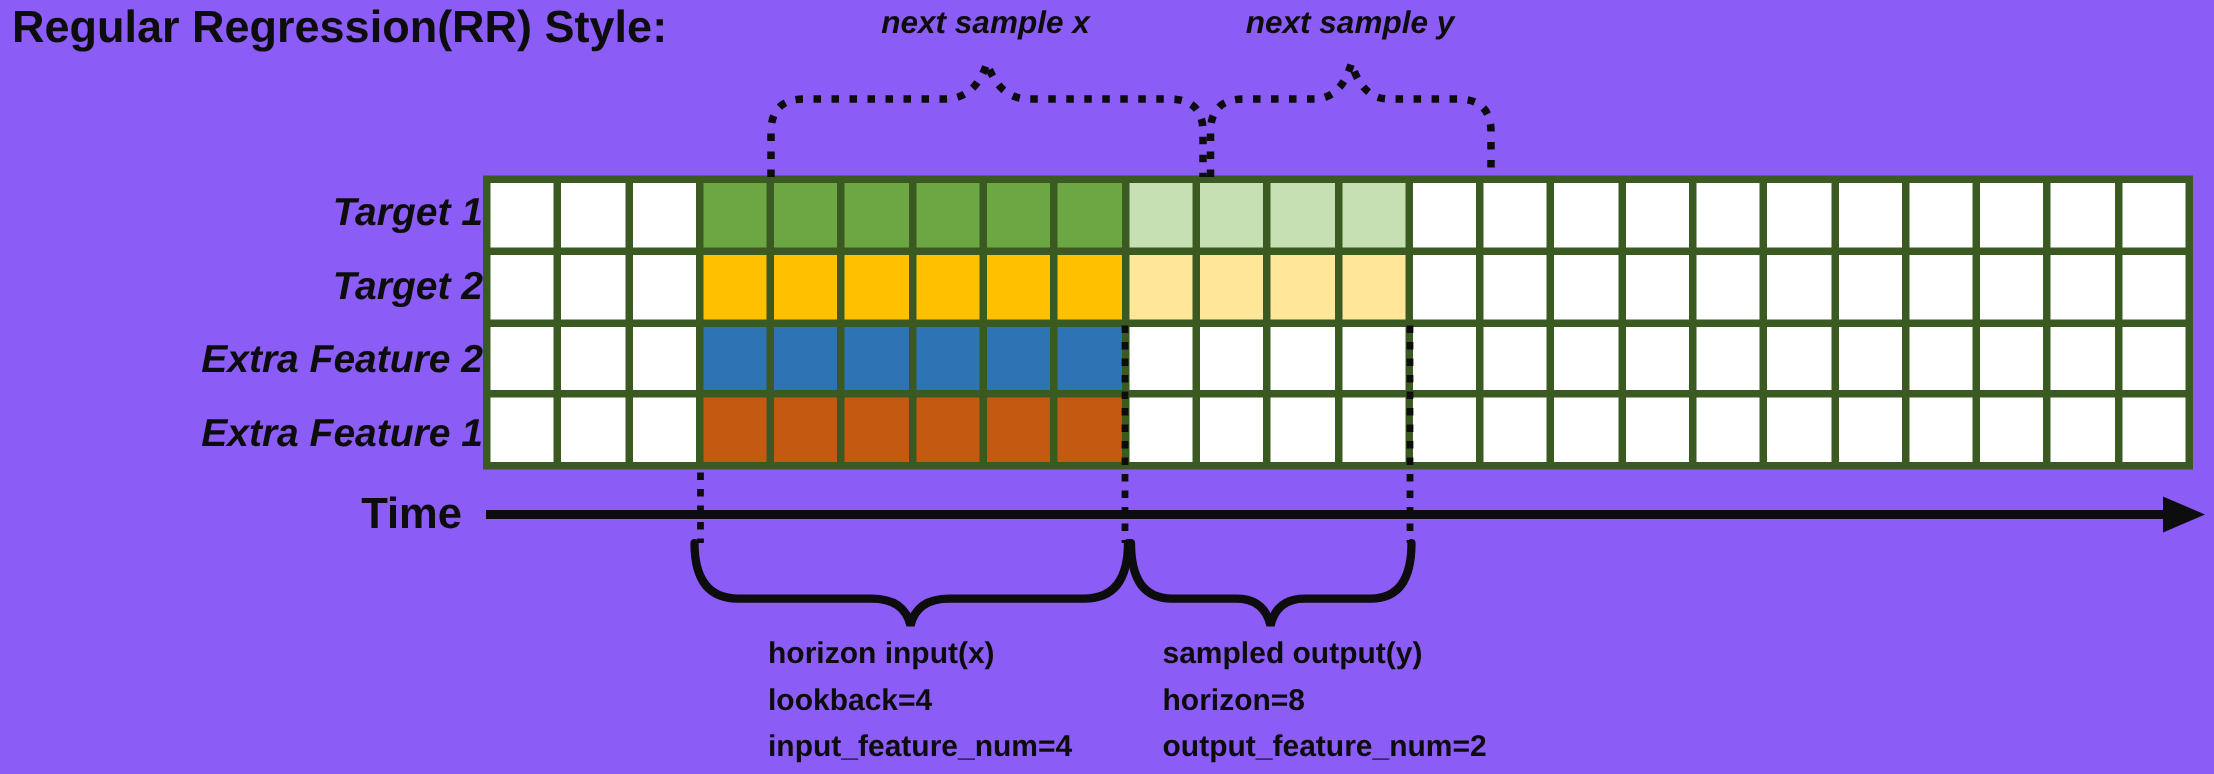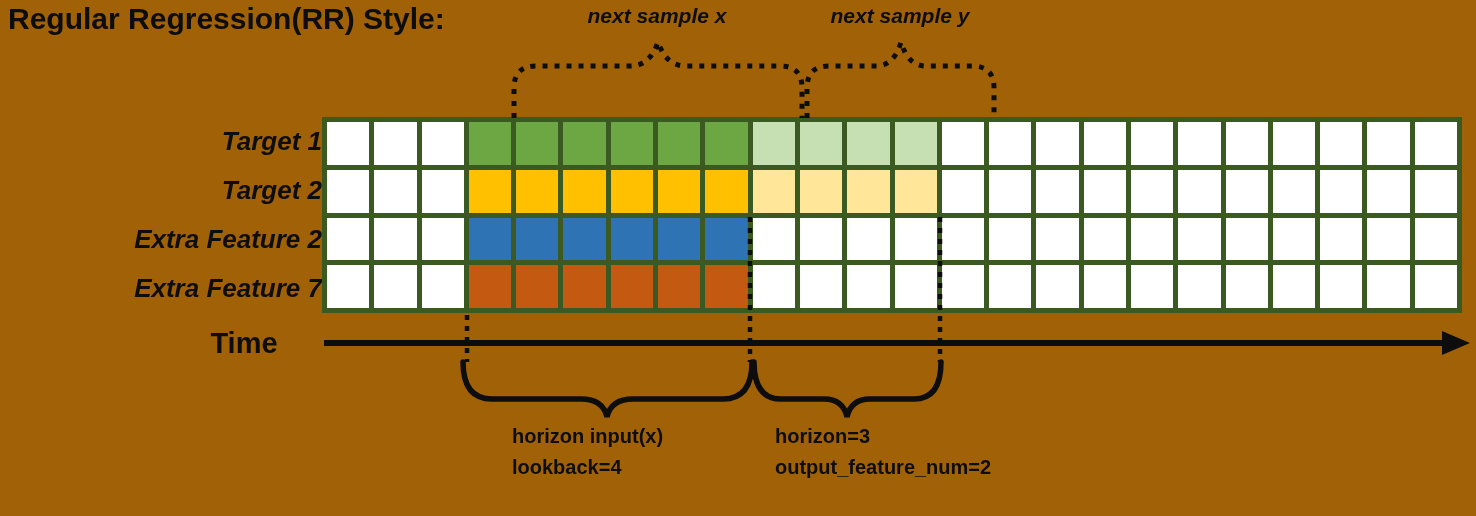--- a/index.html
+++ b/index.html
@@ -1,17 +1,17 @@
 <!DOCTYPE html>
 <html><head>
 <meta charset="utf-8">
 <style>
   html,body{margin:0;padding:0;background:#ffffff;}
   #canvas{
-    position:relative;width:1476px;height:516px;background:#a16207;overflow:hidden;
+    position:relative;width:1476px;height:516px;background:#8b5cf6;overflow:hidden;
     font-family:"Liberation Sans","DejaVu Sans",sans-serif;color:#0d0d0d;
   }
   .title{
     position:absolute;left:8px;top:2px;font-size:30px;font-weight:bold;letter-spacing:0px;
   }
   .next-label{
     position:absolute;top:4px;width:240px;text-align:center;
     font-size:21px;font-weight:bold;font-style:italic;
   }
   #next-x{left:537px;}
@@ -22,21 +22,21 @@
   .row-label{
     height:49px;line-height:49px;text-align:right;font-size:26px;font-weight:bold;white-space:nowrap;
   }
   #grid{
     position:absolute;left:322px;top:117px;width:1140px;height:196px;
     display:grid;grid-template-columns:repeat(24,1fr);grid-template-rows:repeat(4,1fr);
     gap:5px;padding:5px;box-sizing:border-box;
   }
   .cell{width:100%;height:100%;}
   #time-label{
-    position:absolute;left:180px;top:327px;width:128px;text-align:center;
+    position:absolute;left:180px;top:327px;width:128px;text-align:right;
     font-size:29px;font-weight:bold;
   }
   .anno-block{
     position:absolute;top:421px;font-size:20px;font-weight:bold;line-height:31px;white-space:nowrap;
   }
   #input-anno{left:512px;}
   #output-anno{left:775px;}
   #overlay{position:absolute;left:0;top:0;pointer-events:none;}
 </style>
 </head>
@@ -46,21 +46,21 @@
 
   <div class="title">Regular Regression(RR) Style:</div>
 
   <div class="next-label" id="next-y">next sample y</div>
   <div class="next-label" id="next-x">next sample x</div>
 
   <div id="row-labels">
     <div class="row-label">Target 1</div>
     <div class="row-label">Target 2</div>
     <div class="row-label">Extra Feature 2</div>
-    <div class="row-label">Extra Feature 7</div>
+    <div class="row-label">Extra Feature 1</div>
   </div>
 
   <div id="grid" style="background: rgb(59, 90, 34);">
       <div class="cell" style="background: rgb(255, 255, 255);"></div>
       <div class="cell" style="background: rgb(255, 255, 255);"></div>
       <div class="cell" style="background: rgb(255, 255, 255);"></div>
       <div class="cell" style="background: rgb(108, 167, 68);"></div>
       <div class="cell" style="background: rgb(108, 167, 68);"></div>
       <div class="cell" style="background: rgb(108, 167, 68);"></div>
       <div class="cell" style="background: rgb(108, 167, 68);"></div>
@@ -171,20 +171,22 @@
     <polygon points="1442,331 1470,343 1442,355" fill="#0d0d0d"></polygon>
 
     <path d="M463,362 Q463,399 492,399 L581,399 Q603,399 607,417 Q611,399 633,399 L723,399 Q752,399 752,362" fill="none" stroke="#0d0d0d" stroke-width="5.5" stroke-linecap="round"></path>
 
     <path d="M754,362 Q754,399 781,399 L824,399 Q843,399 847,417 Q851,399 870,399 L914,399 Q941,399 941,362" fill="none" stroke="#0d0d0d" stroke-width="5.5" stroke-linecap="round"></path>
   </svg>
 
   <div class="anno-block" id="input-anno">
     <div>horizon input(x)</div>
     <div>lookback=4</div>
+    <div>input_feature_num=4</div>
   </div>
 
   <div class="anno-block" id="output-anno">
-    <div>horizon=3</div>
+    <div>sampled output(y)</div>
+    <div>horizon=8</div>
     <div>output_feature_num=2</div>
   </div>
 
 </div>
 
 </body></html>

